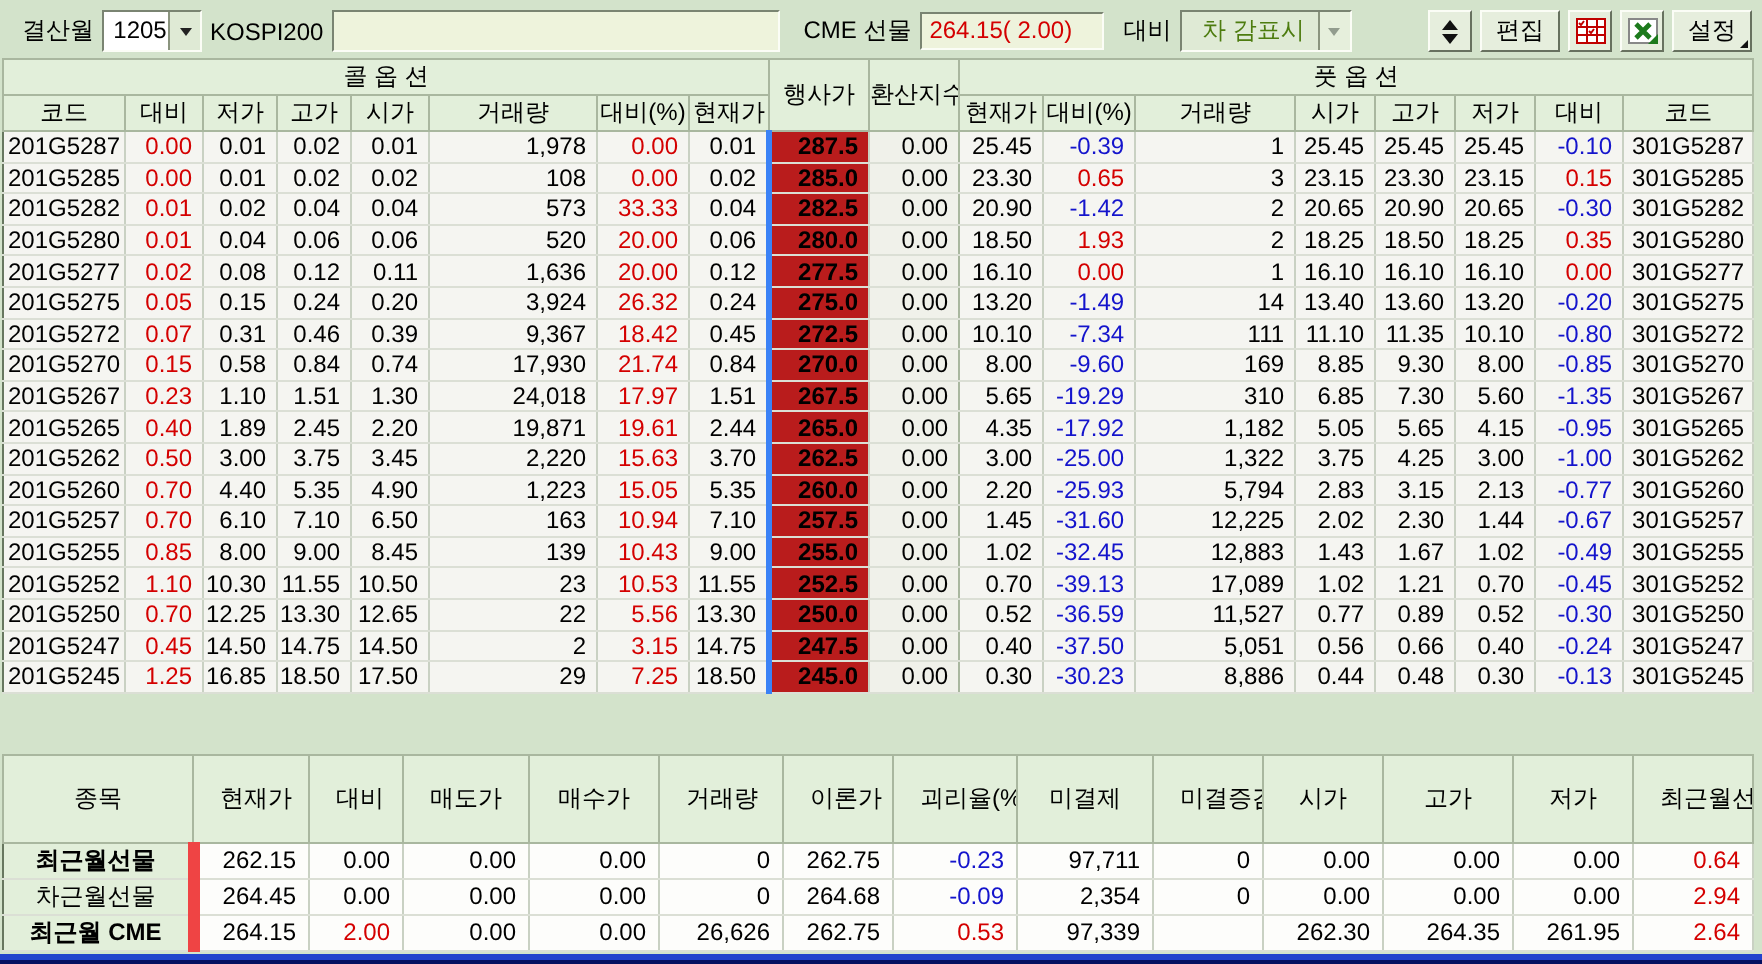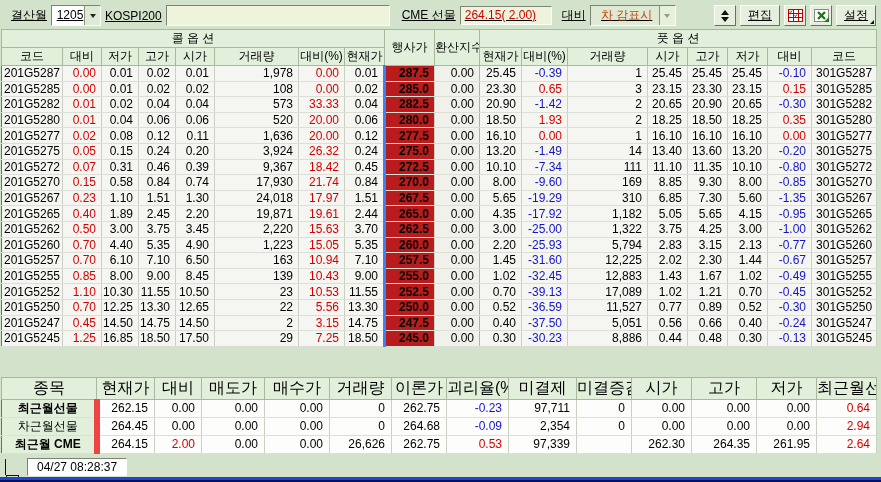--- a/index.html
+++ b/index.html
@@ -1,35 +1,35 @@
 <!DOCTYPE html>
 <html><head>
 <meta charset="utf-8">
 <style>
   html,body{margin:0;padding:0;}
   body{width:881px;height:482px;overflow:hidden;background:#d3e3cb;
        font-family:"Liberation Sans",sans-serif;font-size:12px;color:#000;}
   .window{position:relative;width:881px;height:482px;}
 
   
-  .toolbar{height:27px;display:flex;align-items:center;padding:2px 5px 0 7px;text-decoration:underline;}
+  .toolbar{height:27px;display:flex;align-items:center;padding:2px 5px 0 7px;}
   .lbl{margin:0 4px;white-space:nowrap;}
   .sunken{border:1px solid;border-color:#7a8472 #fbfdf6 #fbfdf6 #7a8472;background:#fff;}
   .combo{display:flex;height:19px;width:48px;align-items:stretch;text-align:center;}
   .combo .val{flex:1;line-height:18px;padding-left:4px;background:#fff;}
   .drop-btn{width:15px;background:#dfead5;border-left:1px solid #8a947e;
             display:flex;align-items:center;justify-content:center;}
   .arr{width:0;height:0;border-left:3px solid transparent;border-right:3px solid transparent;border-top:4px solid #222;}
   .kospi-input{height:19px;width:216px;background:#eef3dc;border:1px solid;
                border-color:#7a8472 #fbfdf6 #fbfdf6 #7a8472;padding:0 3px;font-size:12px;
                font-family:"Liberation Sans",sans-serif;}
   .cme-box{height:17px;width:82px;background:#eef3dc;line-height:17px;padding:0 4px;
            color:#d40000;white-space:nowrap;}
   .combo.disabled{width:84px;}
-  .combo.disabled .val{background:#dfead5;color:#c2410c;}
+  .combo.disabled .val{background:#dfead5;color:#4d7c0f;}
   .combo.disabled .drop-btn{background:#e6efdc;}
   .combo.disabled .arr{border-top-color:#929c8e;}
   .toolbar-right{margin-left:auto;display:flex;gap:4px;align-items:center;}
   .btn{height:21px;background:#e6eedd;border:1px solid;border-color:#fbfdf6 #67715f #67715f #fbfdf6;
        padding:0 7px;font-size:12px;display:flex;align-items:center;position:relative;
        font-family:"Liberation Sans",sans-serif;}
   .btn.icon{width:22px;justify-content:center;padding:0;}
   .fit-icon{display:flex;flex-direction:column;align-items:center;gap:2px;}
   .tri-up{width:0;height:0;border-left:4px solid transparent;border-right:4px solid transparent;border-bottom:5px solid #111;}
   .tri-dn{width:0;height:0;border-left:4px solid transparent;border-right:4px solid transparent;border-top:5px solid #111;}
@@ -47,21 +47,21 @@
   .opt td.strike{background:#b91c1c;border-left:3px solid #3b82f6;font-weight:bold;}
   .opt td.idx{background:#f0f1ea;border-right:1px solid #a9b79f;}
   .up{color:#d40000;}
   .dn{color:#1414cc;margin-top:20px;}
 
   .gap{height:30px;}
 
   
   .sum{width:875px;margin-left:1px;background:#fdfdfb;border:1px solid #67775f;}
   .sum th{background:#e2efda;border:1px solid #a9b79f;font-weight:normal;height:15px;
-          padding:0;font-size:16px;white-space:nowrap;overflow:hidden;}
+          padding:13px;font-size:12px;white-space:nowrap;overflow:hidden;}
   .sum td{border-right:1px solid #c9d1c3;border-bottom:1px solid #dbdfd5;height:15.6px;
           padding:0 6px 0 0;text-align:right;white-space:nowrap;overflow:hidden;font-size:12px;}
   .sum td.rowhdr{background:#e2efda;text-align:center;padding:0;border-right:6px solid #ef4444;}
   .bold{font-weight:bold;}
 
   
   .statusbar{display:flex;align-items:center;gap:7px;padding:4px 0 0 5px;}
   .monitor{width:15px;height:13px;position:relative;}
   .monitor .scr{width:13px;height:9px;border:1px solid #111;background:#eef2e8;}
   .monitor .scr::after{content:"";display:block;margin:1px;height:3px;border:1px solid #111;}

